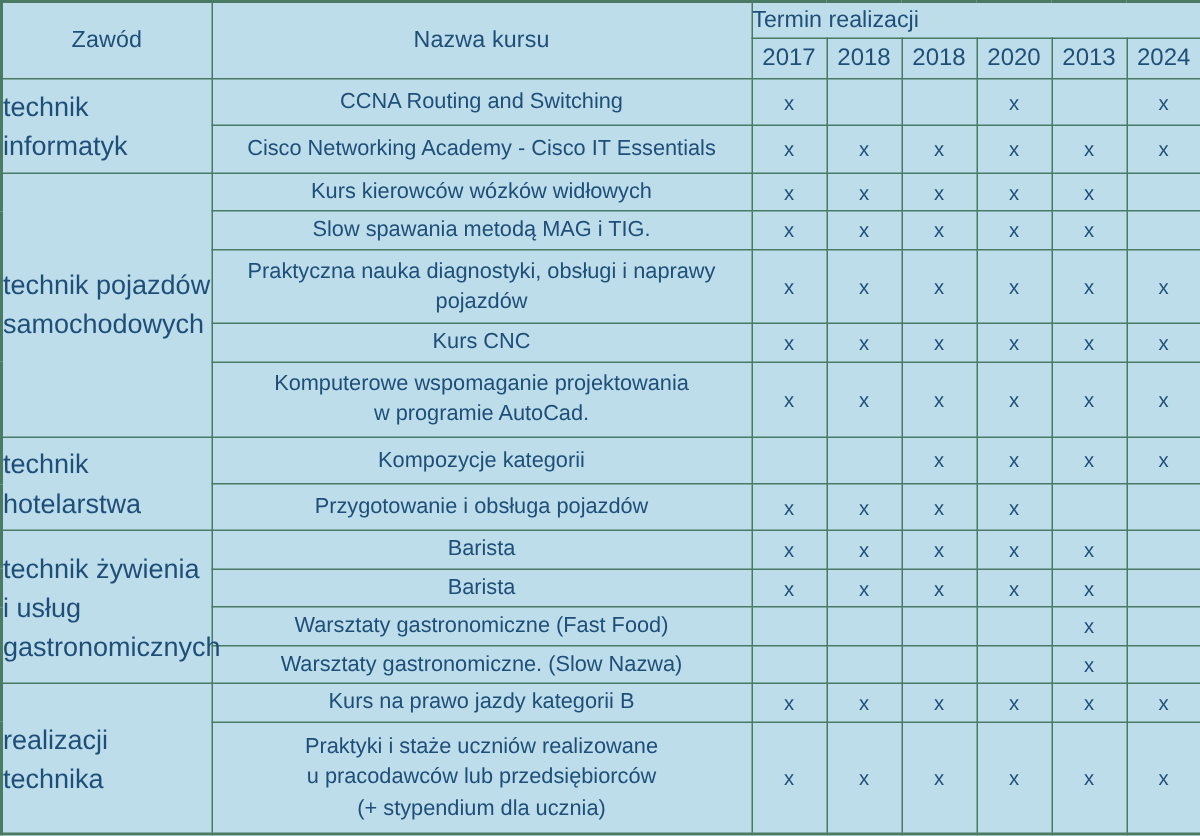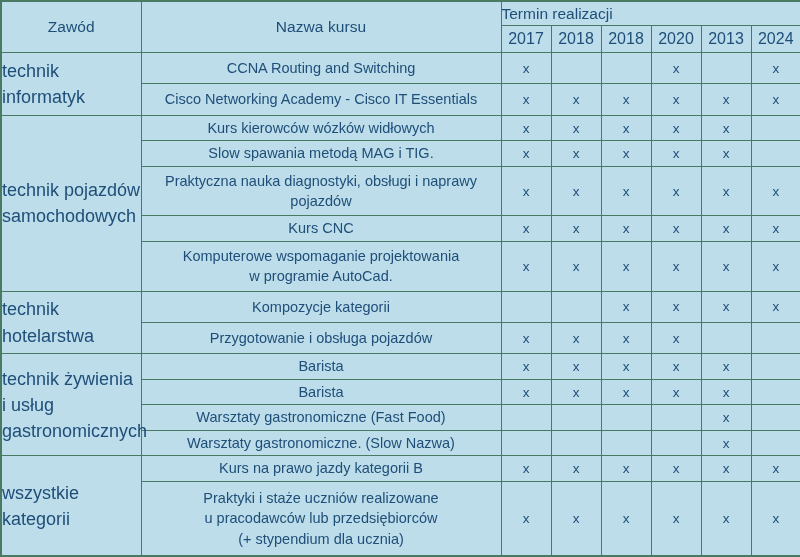--- a/index.html
+++ b/index.html
@@ -229,21 +229,21 @@
       <tr>
         <td class="course-cell">Warsztaty gastronomiczne. (Slow Nazwa)</td>
         <td class="mark-cell empty"></td>
         <td class="mark-cell empty"></td>
         <td class="mark-cell empty"></td>
         <td class="mark-cell empty"></td>
         <td class="mark-cell">x</td>
         <td class="mark-cell empty"></td>
       </tr>
       <tr class="group-start">
-        <td class="prof-cell" rowspan="2">wszystkie kategorii</td>
+        <td class="prof-cell" rowspan="2">realizacji technika</td>
         <td class="course-cell">Kurs na prawo jazdy kategorii B</td>
         <td class="mark-cell">x</td>
         <td class="mark-cell">x</td>
         <td class="mark-cell">x</td>
         <td class="mark-cell">x</td>
         <td class="mark-cell">x</td>
         <td class="mark-cell">x</td>
       </tr>
       <tr>
         <td class="course-cell">Praktyki i staże uczniów realizowane<br>u pracodawców lub przedsiębiorców<br>(+ stypendium dla ucznia)</td>

